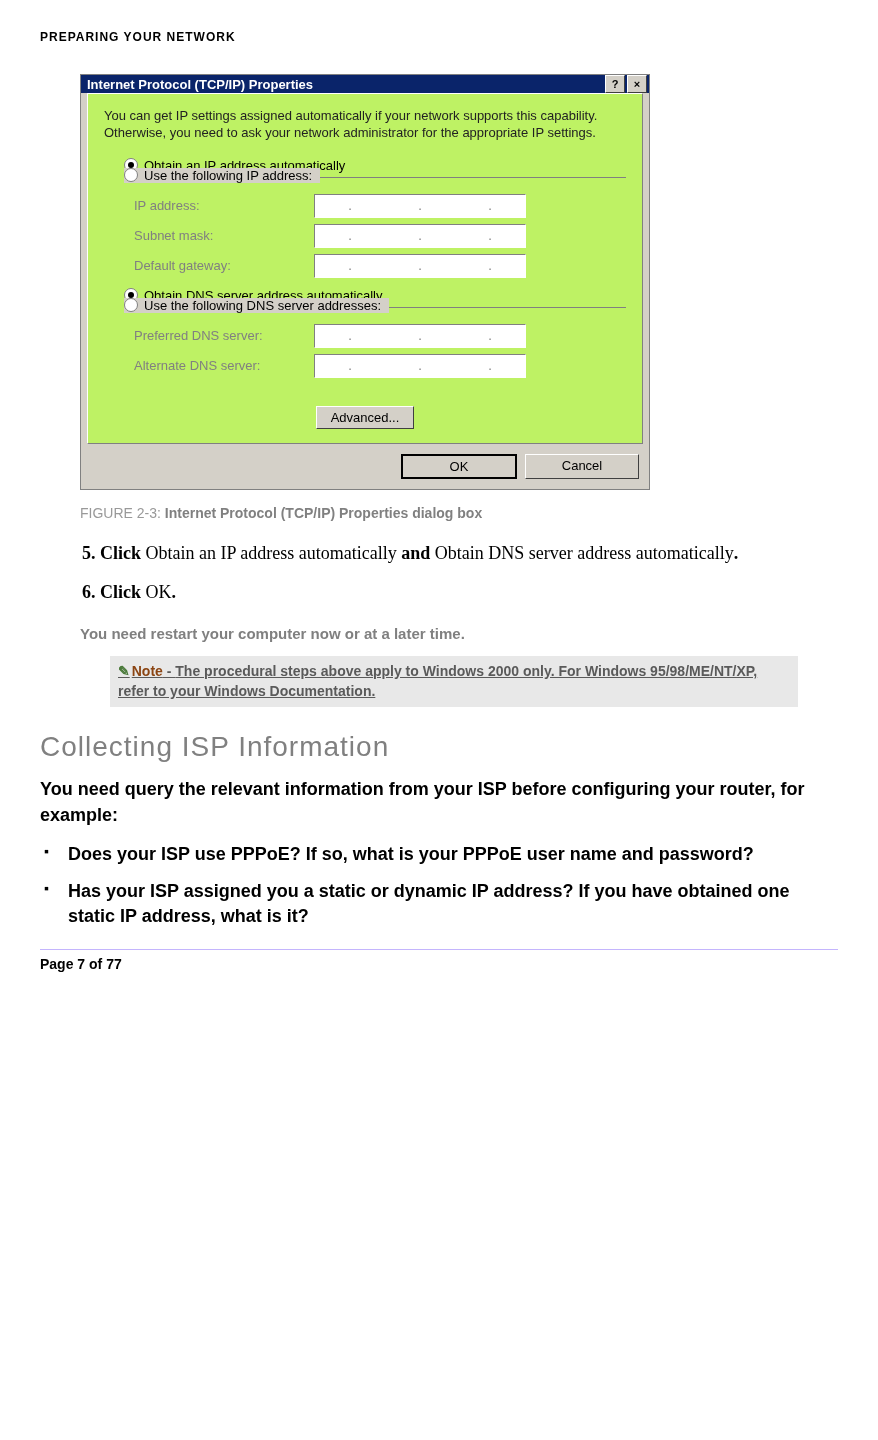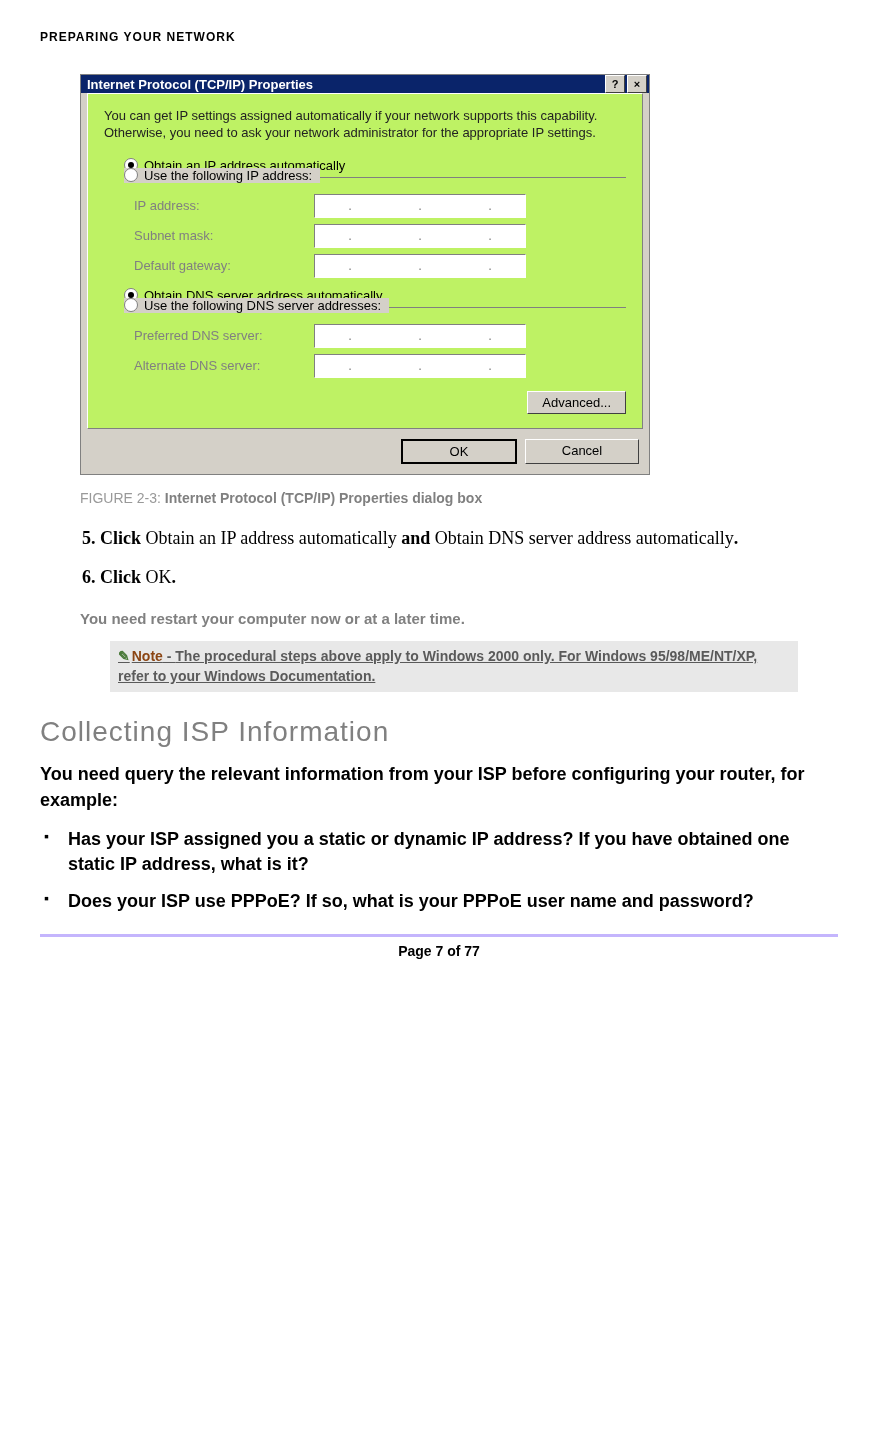--- a/index.html
+++ b/index.html
@@ -157,22 +157,22 @@
     border-top: 1px solid #fff;
     border-left: 1px solid #fff;
     border-right: 1px solid #404040;
     border-bottom: 1px solid #404040;
     padding: 3px 14px;
     font-size: 13px;
     font-family: Tahoma, sans-serif;
   }
   .advanced-row {
     display: flex;
-    justify-content: flex-end;
-    margin-top: 13px;
+    justify-content: center;
+    margin-top: 28px;
   }
   .bottom-buttons {
     display: flex;
     justify-content: flex-end;
     gap: 8px;
     padding: 10px 10px 10px 0;
   }
   .bottom-buttons .btn { width: 84px; text-align: center; }
   .ok-btn { border: 2px solid #000; border-right-color:#000; border-bottom-color:#000; }
   .figure-caption {
@@ -241,24 +241,24 @@
     position: relative;
   }
   .bullet-list li::before {
     content: "▪";
     position: absolute;
     left: 4px;
     top: 0;
     font-size: 14px;
   }
   .footer-line {
-    border-top: 3px solid #c4b5fd;
+    border-top: 1px solid #c4b5fd;
     margin-top: 10px;
     padding-top: 6px;
-    text-align: center;
+    text-align: left;
     font-family: Arial, sans-serif;
     font-weight: bold;
     font-size: 14px;
   }
 </style>
 </head>
 <body>
 
 <div class="doc-header">PREPARING YOUR NETWORK</div>
 
@@ -365,17 +365,17 @@
 
 <div class="note-box">
   <span class="pencil-icon">✎</span><span class="note-label">Note</span><span> - </span><span>The procedural steps above apply to Windows 2000 only. For Windows 95/98/ME/NT/XP, refer to your Windows Documentation.</span>
 </div>
 
 <h2 class="section">Collecting ISP Information</h2>
 
 <p class="body-bold">You need query the relevant information from your ISP before configuring your router, for example:</p>
 
 <ul class="bullet-list">
+  <li>Does your ISP use PPPoE? If so, what is your PPPoE user name and password?</li>
   <li>Has your ISP assigned you a static or dynamic IP address? If you have obtained one static IP address, what is it?</li>
-  <li>Does your ISP use PPPoE? If so, what is your PPPoE user name and password?</li>
 </ul>
 
 <div class="footer-line">Page 7 of 77</div>
 
 </body></html>

